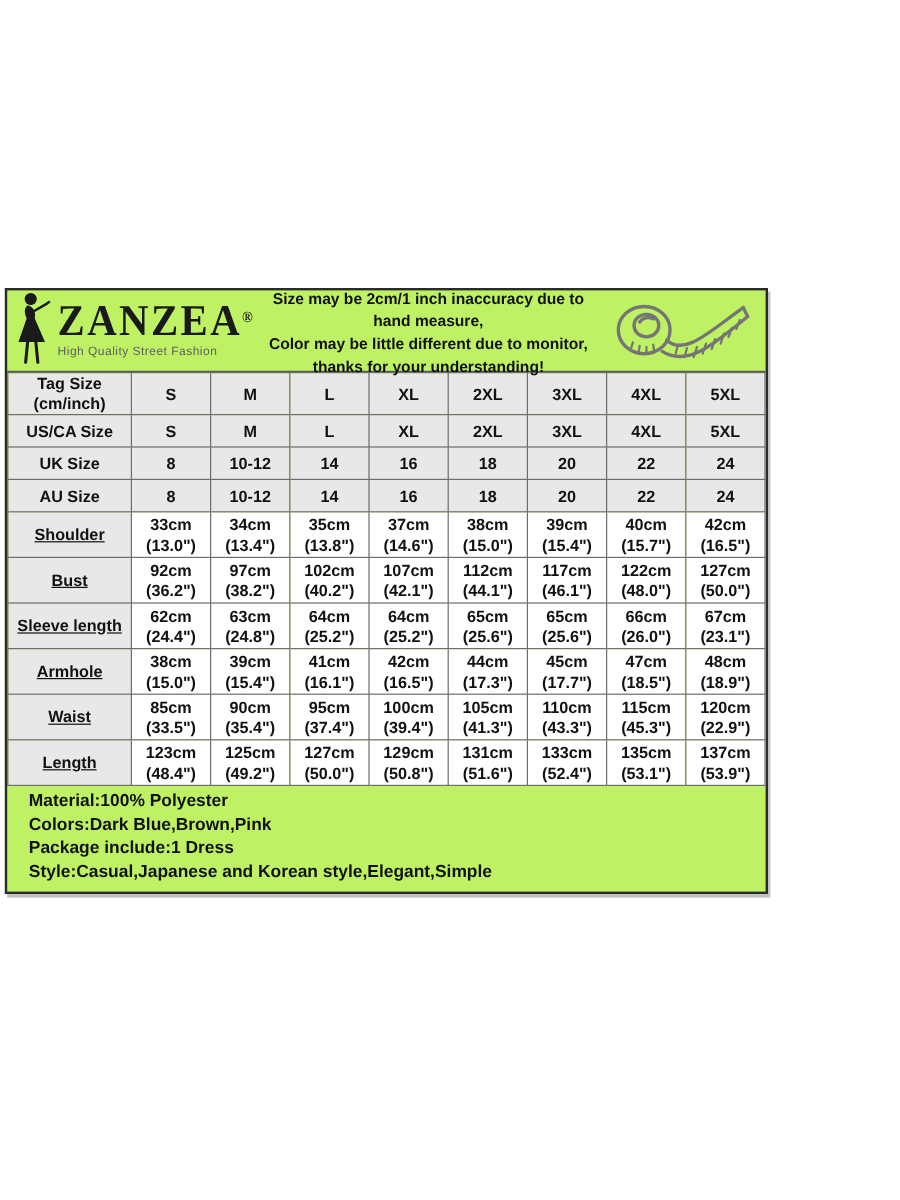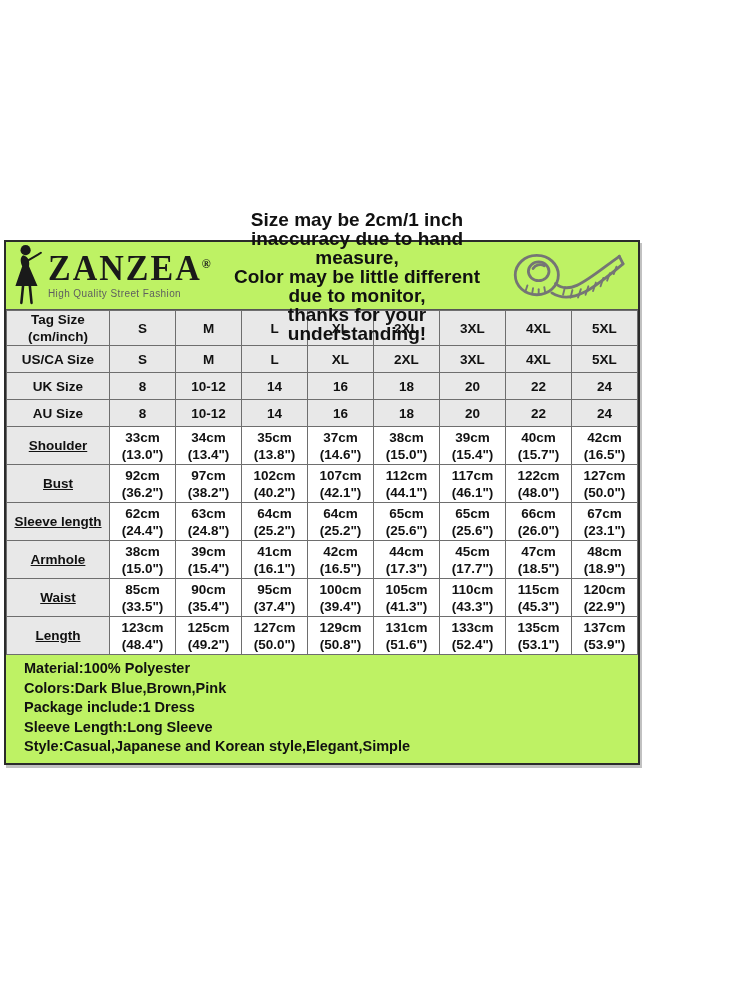--- a/index.html
+++ b/index.html
@@ -10,21 +10,21 @@
     box-shadow:2px 3px 0 rgba(160,160,160,.65);
   }
   
   .band { display:flex; align-items:center; height:68px; border-bottom:1px solid #555; }
   .logo { width:218px; display:flex; align-items:center; padding-left:6px; }
   .logo-fig { flex:0 0 auto; }
   .logo-txt { margin-left:2px; }
   .wordmark { font-family:"Liberation Serif", serif; font-weight:bold; font-size:34px; line-height:30px; letter-spacing:2px; color:#1a1a1a; transform:scaleY(1.08); transform-origin:left center; white-space:nowrap; }
   .reg { font-size:12px; vertical-align:top; letter-spacing:0; position:relative; top:-4px; }
   .tagline { font-size:10px; color:#5f5f5f; letter-spacing:.4px; margin-top:5px; white-space:nowrap; }
-  .disclaimer { flex:1; text-align:center; font-weight:bold; font-size:19px; line-height:19px; padding-top:2px; }
+  .disclaimer { flex:1; text-align:center; font-weight:bold; font-size:13px; line-height:19px; padding-top:2px; }
   .tape { width:148px; display:flex; justify-content:center; align-items:center; }
   
   table { width:100%; border-collapse:collapse; table-layout:fixed; }
   col.c-label { width:103px; }
   td { border:1px solid #6e6e6e; text-align:center; vertical-align:middle; font-weight:bold; font-size:13.5px; line-height:17px; white-space:pre-line; }
   td.lbl { background:#e8e8e8; }
   tr.r-tag td { height:33px; background:#e8e8e8; }
   tr.r-size td { height:27px; background:#e8e8e8;text-align:center; }
   tr.r-meas td { height:38px; background:#fff; }
   tr.r-meas td.lbl { background:#e8e8e8;text-decoration:underline; }
@@ -254,17 +254,16 @@
           <td>137cm
 (53.9")</td>
     </tr>
   </tbody>
     </table>
 
   <div class="details">
     <div>Material:100% Polyester</div>
     <div>Colors:Dark Blue,Brown,Pink</div>
     <div>Package include:1 Dress</div>
-    <div>Sleeve Length:Long Sleeve</div>
     <div>Style:Casual,Japanese and Korean style,Elegant,Simple</div>
   </div>
 
 </div>
 
 </body></html>

